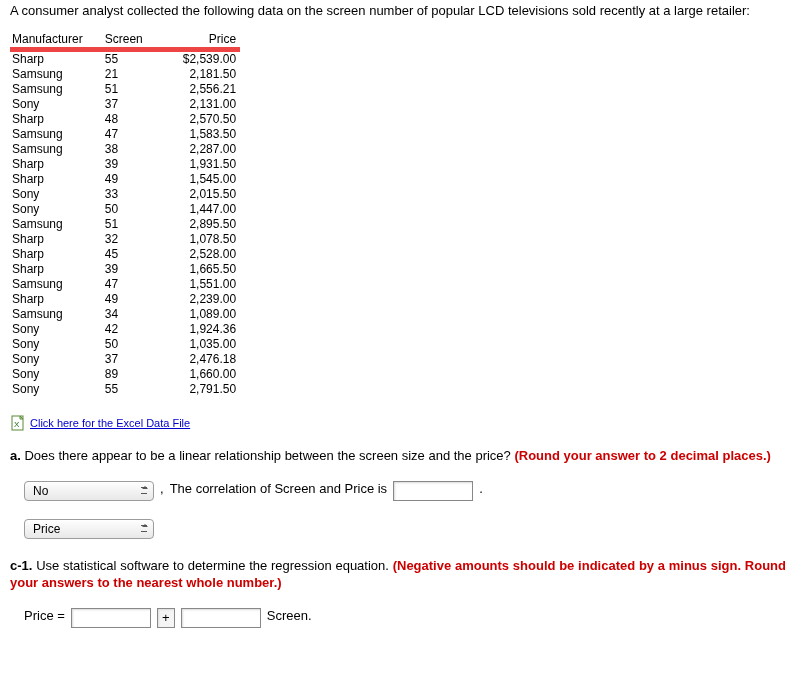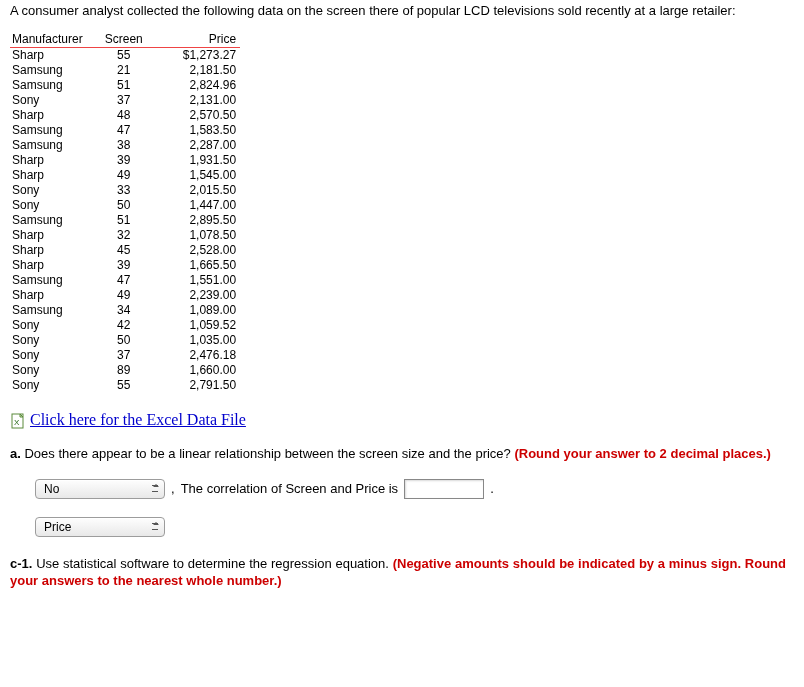--- a/index.html
+++ b/index.html
@@ -10,30 +10,30 @@
     font-size: 13px;
     color: #000;
     background: #fff;
     width: 804px;
   }
   .content { padding: 0 10px 10px 10px; }
   .intro { text-align: justify; line-height: 1.35; padding-top: 2px; }
   .data-table-wrap { margin: 12px 0 18px 0; }
   table.data { border-collapse: collapse; }
   table.data th, table.data td { padding: 0 12px 0 2px; font-size: 12px; line-height: 1.25; text-align: left; font-weight: normal; }
-  table.data th { border-bottom: 1px solid #ef4444; }
-  table.data th.screen, table.data td.screen { text-align: center; padding-left: 10px; padding-right: 10px; }
+  table.data th { border-bottom: 5px solid #ef4444; }
+  table.data th.screen, table.data td.screen { padding-left: 10px; padding-right: 10px; }
   table.data th.price, table.data td.price { text-align: right; padding-left: 30px; padding-right: 4px; }
   .excel-link-row { margin: 6px 0 16px 0; }
-  .excel-link { color: #0000cd; text-decoration: underline; font-size: 16px; cursor: pointer; font-family: Liberation Serif, serif; }
+  .excel-link { color: #0000cd; text-decoration: underline; font-size: 11px; cursor: pointer; }
   .excel-icon { width: 16px; height: 16px; display: inline-block; vertical-align: middle; margin-right: 4px; }
   .question { margin: 10px 8px 16px 0; text-align: justify; line-height: 1.35; }
   .question .label { font-weight: bold; display: inline; }
   .red-inst { color: #cc0000; font-weight: bold; }
-  .answer-row { margin: 8px 0 18px 25px; display: flex; align-items: center; gap: 6px; flex-wrap: wrap; }
+  .answer-row { margin: 8px 0 18px 14px; display: flex; gap: 6px; flex-wrap: wrap; }
   .dropdown {
     appearance: none;
     -webkit-appearance: none;
     background: linear-gradient(#fefefe,#e8e8e8);
     border: 1px solid #9c9c9c;
     border-radius: 4px;
     padding: 1px 22px 1px 8px;
     font-size: 12px;
     height: 20px;
     width: 130px;
@@ -73,46 +73,46 @@
     font-size: 13px;
     box-shadow: inset 1px 1px 2px rgba(0,0,0,0.1);
   }
   .static-text { font-size: 13px; }
 </style>
 </head>
 <body>
 
 <div class="content">
 
-  <div class="intro">A consumer analyst collected the following data on the screen there of popular LCD televisions sold recently at a large retailer:</div>
+  <div class="intro">A consumer analyst collected the following data on the screen number of popular LCD televisions sold recently at a large retailer:</div>
 
   <div class="data-table-wrap">
     <table class="data">
       <thead>
         <tr>
           <th>Manufacturer</th>
           <th class="screen">Screen</th>
           <th class="price">Price</th>
         </tr>
       </thead>
       <tbody id="data-tbody">
           <tr>
             <td>Sharp</td>
             <td class="screen">55</td>
-            <td class="price">$1,273.27</td>
+            <td class="price">$2,539.00</td>
           </tr>
           <tr>
             <td>Samsung</td>
             <td class="screen">21</td>
             <td class="price">2,181.50</td>
           </tr>
           <tr>
             <td>Samsung</td>
             <td class="screen">51</td>
-            <td class="price">2,824.96</td>
+            <td class="price">2,556.21</td>
           </tr>
           <tr>
             <td>Sony</td>
             <td class="screen">37</td>
             <td class="price">2,131.00</td>
           </tr>
           <tr>
             <td>Sharp</td>
             <td class="screen">48</td>
             <td class="price">2,570.50</td>
@@ -178,21 +178,21 @@
             <td class="price">2,239.00</td>
           </tr>
           <tr>
             <td>Samsung</td>
             <td class="screen">34</td>
             <td class="price">1,089.00</td>
           </tr>
           <tr>
             <td>Sony</td>
             <td class="screen">42</td>
-            <td class="price">1,059.52</td>
+            <td class="price">1,924.36</td>
           </tr>
           <tr>
             <td>Sony</td>
             <td class="screen">50</td>
             <td class="price">1,035.00</td>
           </tr>
           <tr>
             <td>Sony</td>
             <td class="screen">37</td>
             <td class="price">2,476.18</td>
@@ -242,14 +242,21 @@
       <select class="dropdown">
         <option>Price</option>
       </select>
     </span>
   </div>
 
   <div class="question">
     <span class="label">c-1.</span>
     <span>Use statistical software to determine the regression equation. </span><span class="red-inst">(Negative amounts should be indicated by a minus sign. Round your answers to the nearest whole number.)</span>
   </div>
+  <div class="answer-row">
+    <span class="static-text">Price =</span>
+    <input type="text" class="text-input" value="" style="">
+    <span class="plusbox">+</span>
+    <input type="text" class="text-input" value="" style="">
+    <span class="static-text">Screen.</span>
+  </div>
 
 </div>
 
 </body></html>

